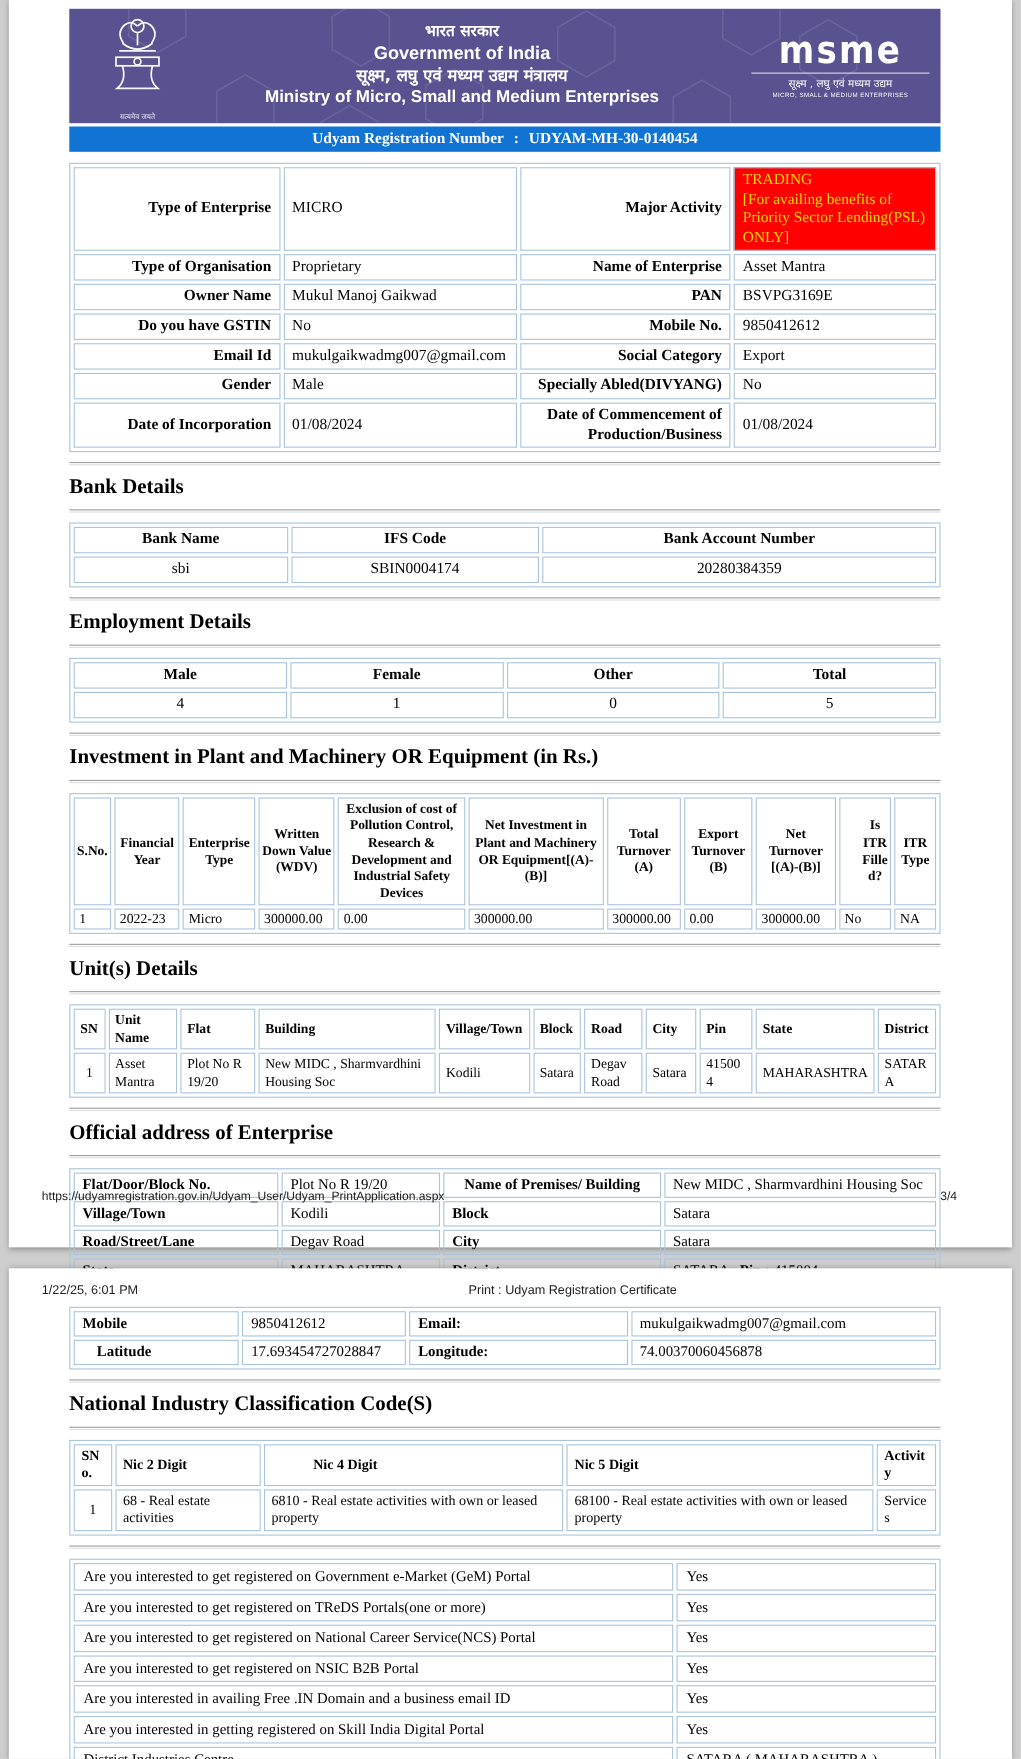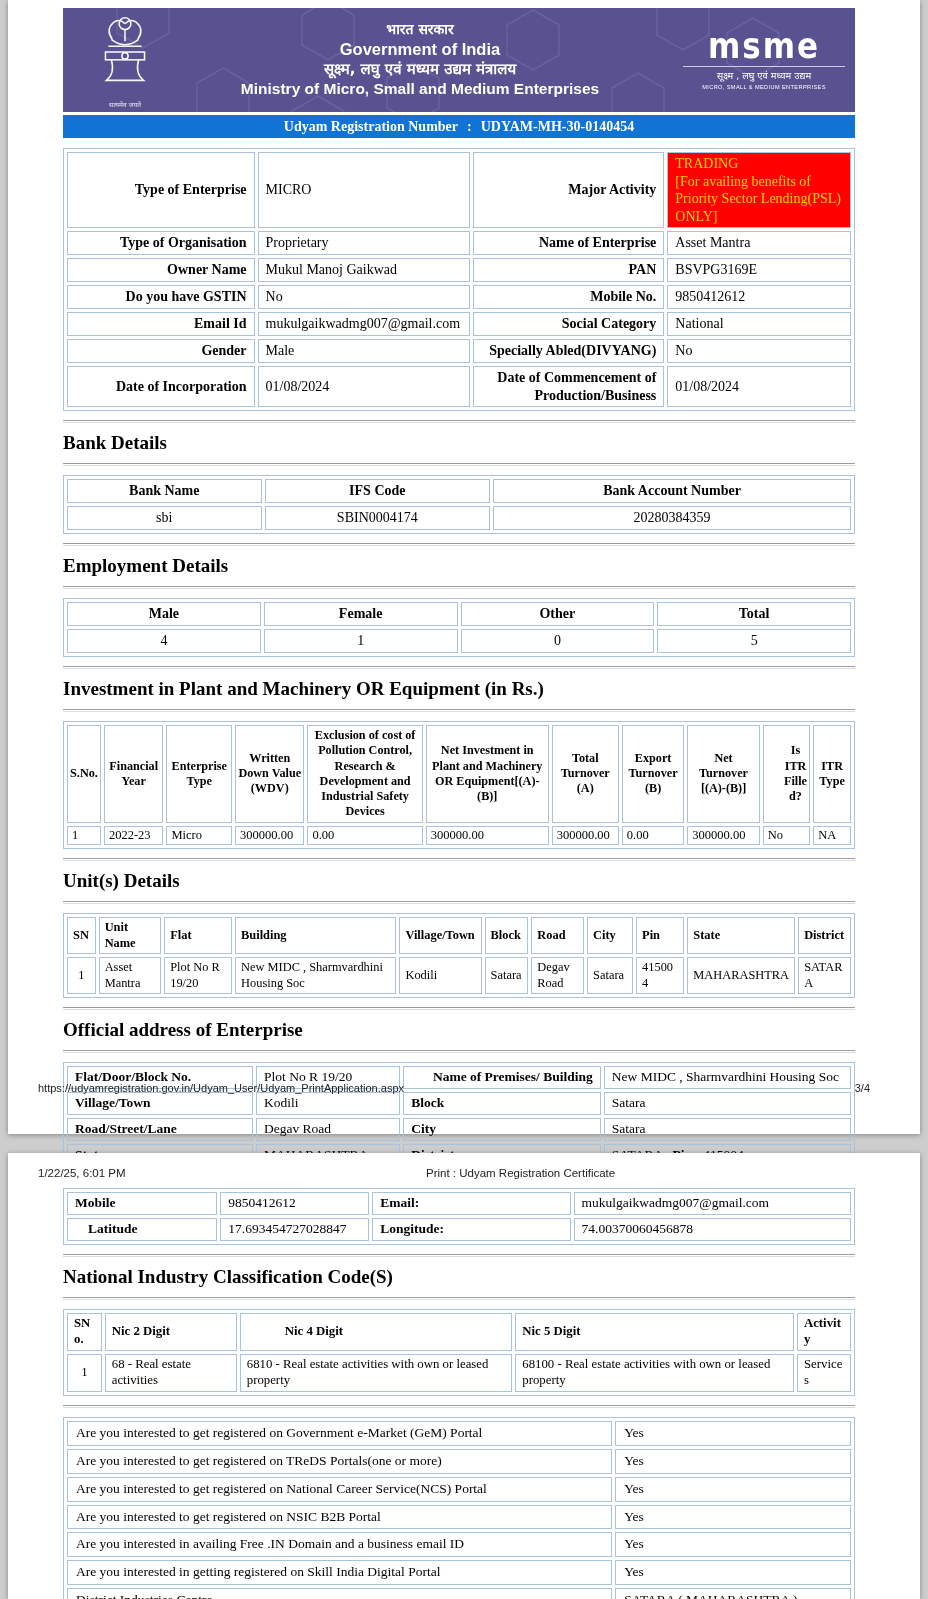--- a/index.html
+++ b/index.html
@@ -164,21 +164,21 @@
           <tr>
             <td class="lbl">Do you have GSTIN</td>
             <td style="text-align: left;">No</td>
             <td class="lbl">Mobile No.</td>
             <td style="text-align: left;">9850412612</td>
           </tr>
           <tr>
             <td class="lbl">Email Id</td>
             <td style="text-align: left;">mukulgaikwadmg007@gmail.com</td>
             <td class="lbl">Social Category</td>
-            <td style="text-align: left;">National</td>
+            <td style="text-align: left;">Export</td>
           </tr>
           <tr>
             <td class="lbl">Gender</td>
             <td style="text-align: left;">Male</td>
             <td class="lbl">Specially Abled(DIVYANG)</td>
             <td style="text-align: left;">No</td>
           </tr>
           <tr>
             <td class="lbl">Date of Incorporation</td>
             <td style="text-align: left;">01/08/2024</td>
@@ -346,21 +346,21 @@
         <colgroup>
           <col style="width: 24%;">
           <col style="width: 18.6%;">
           <col style="width: 25.5%;">
           <col style="width: 31.9%;">
         </colgroup>
         <tbody>
           <tr>
             <td class="lbl-left" style="text-align: left;">Flat/Door/Block No.</td>
             <td style="text-align: left;">Plot No R 19/20</td>
-            <td class="lbl-left" style="text-align: right;">Name of Premises/ Building</td>
+            <td class="lbl-left" style="text-align: center;">Name of Premises/ Building</td>
             <td style="text-align: left;">New MIDC , Sharmvardhini Housing Soc</td>
           </tr>
           <tr>
             <td class="lbl-left" style="text-align: left;">Village/Town</td>
             <td style="text-align: left;">Kodili</td>
             <td class="lbl-left" style="text-align: left;">Block</td>
             <td style="text-align: left;">Satara</td>
           </tr>
           <tr>
             <td class="lbl-left" style="text-align: left;">Road/Street/Lane</td>

